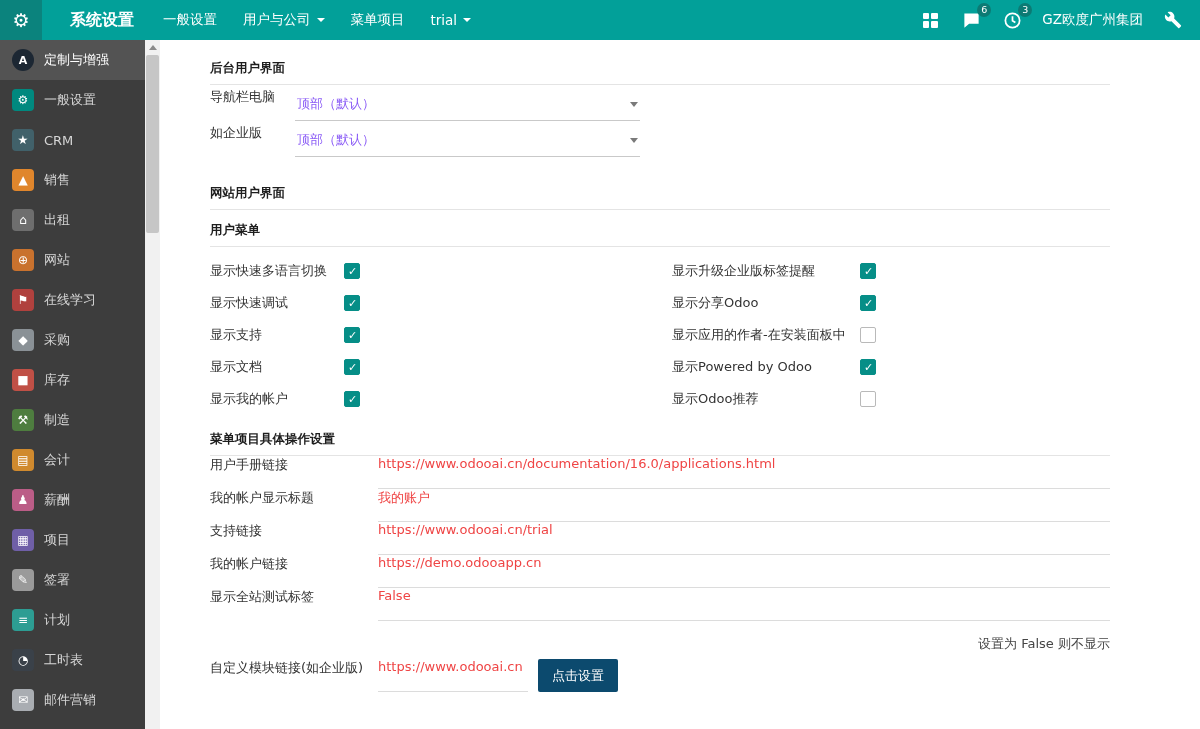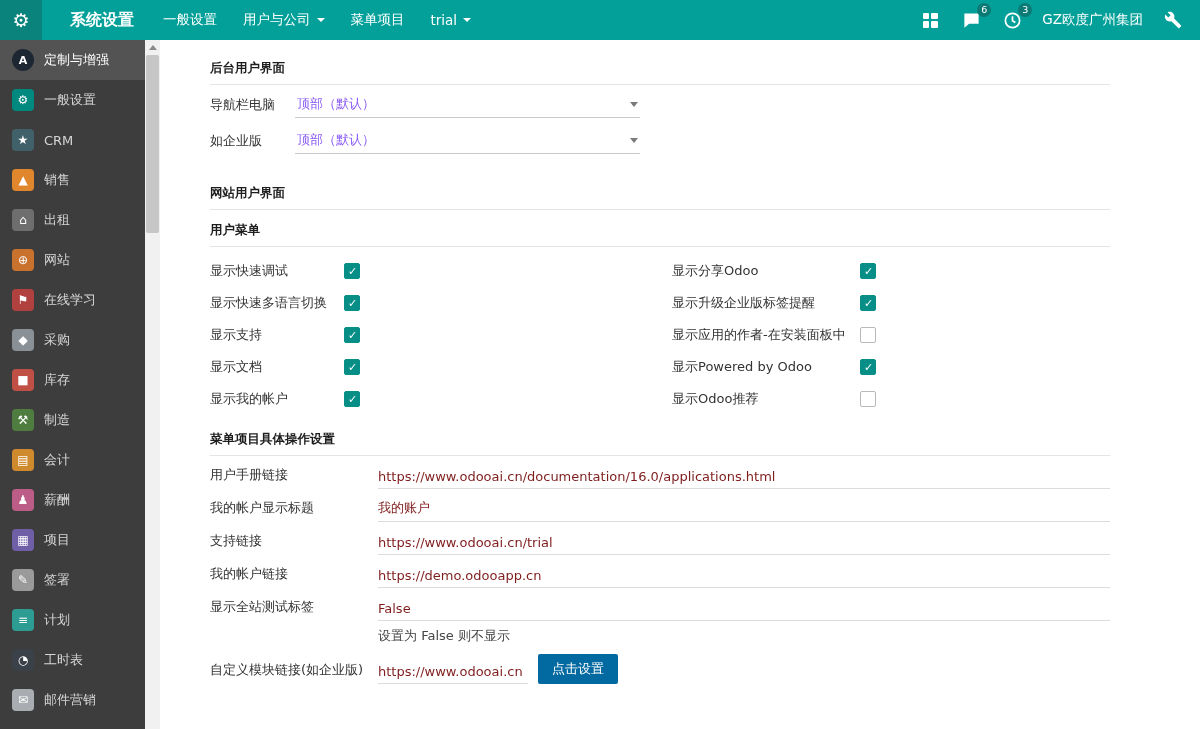--- a/index.html
+++ b/index.html
@@ -49,45 +49,45 @@
 
   
   .content { position:absolute; left:160px; top:40px; right:0; bottom:0; background:#fff;
              padding:20px 90px 12px 50px; overflow:hidden; }
   .sec { font-weight:bold; font-size:12.5px; color:#1e1e1e; padding-bottom:7px;
          border-bottom:1px solid #e4e4e4; }
   .mt-lg { margin-top:28px; }
   .mt-md { margin-top:12px; }
   .mt-sm { margin-top:16px; }
 
-  .field-row { display:flex; align-items:center; height:33px; margin-top:3px; }
+  .field-row { display:flex; height:33px; margin-top:3px; }
   .flabel { width:85px; flex:none; color:#333; }
   .select { width:345px; border-bottom:1px solid #c9c9c9; display:flex; align-items:center;
             justify-content:space-between; padding:4px 2px; color:#8b5cf6; cursor:pointer; }
   .sel-caret { width:0; height:0; border-left:4px solid transparent; border-right:4px solid transparent;
                border-top:5px solid #7a7a7a; }
 
   .cb-grid { margin-top:8px; }
   .cbrow { display:flex; align-items:center; height:32px; }
   .cbl { width:134px; flex:none; }
   .cbr { margin-left:312px; width:188px; flex:none; }
   .cb { width:16px; height:16px; border:1px solid #b9b9b9; border-radius:2px; background:#fff;
         flex:none; cursor:pointer; position:relative; }
   .cb.checked { background:#068e87; border-color:#068e87; }
   .cb.checked::after { content:"✓"; color:#fff; font-size:11px; font-weight:bold;
                        position:absolute; left:3px; top:0; line-height:15px; }
 
-  .linkrow { display:flex; align-items:flex-end; height:33px; }
+  .linkrow { display:flex; height:33px; }
   .llabel { width:168px; flex:none; color:#333; padding-bottom:5px; white-space:nowrap; }
-  .lvalue { flex:1; border-bottom:1px solid #dcdcdc; color:#7f1d1d; padding-bottom:4px; font-size:13px;
+  .lvalue { flex:1; border-bottom:1px solid #dcdcdc; color:#ef4444; padding-bottom:4px; font-size:13px;
             white-space:nowrap; overflow:hidden; cursor:text; }
   .lvalue.short { flex:none; width:150px; }
-  .helprow { display:flex; margin-top:3px; }
+  .helprow { display:flex; margin-top:11px;justify-content:flex-end; }
   .help { color:#454545; padding:3px 0 6px; }
-  .btn { margin-left:10px; background:#0369a1; color:#fff; border:none; font-size:13px;
+  .btn { margin-left:10px; background:#0c4a6e; color:#fff; border:none; font-size:13px;
          padding:6px 14px; cursor:pointer; border-radius:2px; font-family:inherit; }
 </style>
 </head>
 <body>
 
 <header class="topbar">
   <div class="app-icon">
     <span>⚙</span>
   </div>
   <div class="app-title">系统设置</div>
@@ -268,29 +268,29 @@
       <span class="sel-caret"></span>
     </div>
   </div>
 
   <div class="sec mt-lg">网站用户界面</div>
 
   <div class="sec mt-md">用户菜单</div>
 
   <div class="cb-grid">
     <div class="cbrow">
+      <span class="cbl">显示快速多语言切换</span>
+      <span class="cb checked"></span>
+      <span class="cbr">显示升级企业版标签提醒</span>
+      <span class="cb checked"></span>
+    </div>
+    <div class="cbrow">
       <span class="cbl">显示快速调试</span>
       <span class="cb checked"></span>
       <span class="cbr">显示分享Odoo</span>
-      <span class="cb checked"></span>
-    </div>
-    <div class="cbrow">
-      <span class="cbl">显示快速多语言切换</span>
-      <span class="cb checked"></span>
-      <span class="cbr">显示升级企业版标签提醒</span>
       <span class="cb checked"></span>
     </div>
     <div class="cbrow">
       <span class="cbl">显示支持</span>
       <span class="cb checked"></span>
       <span class="cbr">显示应用的作者-在安装面板中</span>
       <span class="cb"></span>
     </div>
     <div class="cbrow">
       <span class="cbl">显示文档</span>

